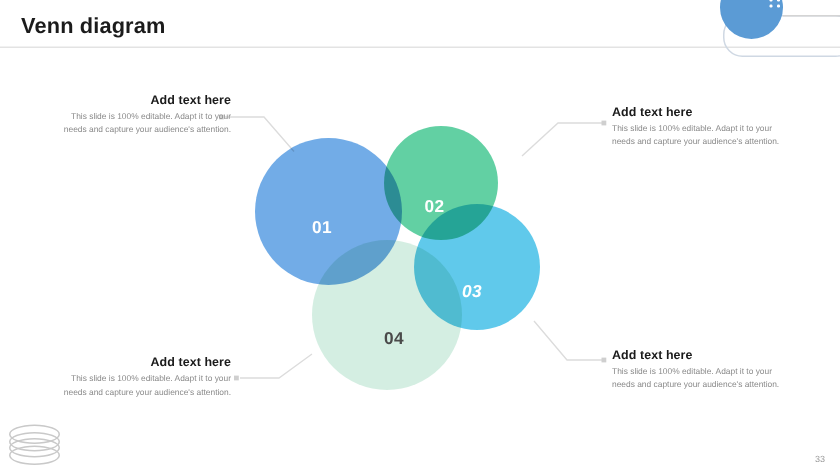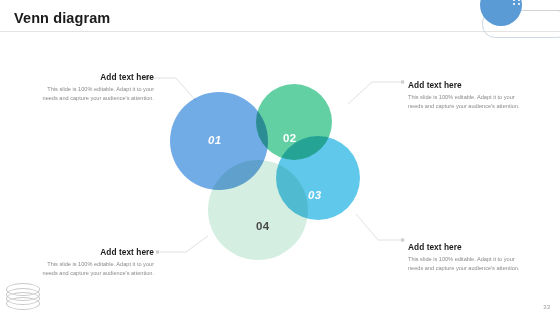--- a/index.html
+++ b/index.html
@@ -113,38 +113,37 @@
     mix-blend-mode: normal;
     position: absolute;
     margin-top: 16px;
   }
 
   #circle-01 { left: 2px;   top: 10px;  width: 98px;  height: 98px;  background: rgba(95,160,228,0.88); }
   #circle-02 { left: 88px;  top: 2px;   width: 76px;  height: 76px;  background: rgba(76,201,150,0.88); }
   #circle-03 { left: 108px; top: 54px;  width: 84px;  height: 84px;  background: rgba(74,193,232,0.88); }
   #circle-04 { left: 40px;  top: 78px;  width: 100px; height: 100px; background: rgba(204,235,221,0.85); }
 
-  #num-01 { left: 40px;  top: 36px;  color: #ffffff; font-style: italic; }
+  #num-01 { left: 40px;  top: 48px;  color: #ffffff; }
   #num-02 { left: 115px; top: 34px;  color: #ffffff; }
   #num-03 { left: 140px; top: 91px;  color: #ffffff; font-style: italic; }
   #num-04 { left: 88px;  top: 122px; color: #4a4a4a; }
 
   
   .connectors {
     position: absolute;
     left: 0; top: 0;
     width: 560px; height: 315px;
     pointer-events: none;
   }
 
   
   .txt {
     position: absolute;
     width: 120px;
-    margin-top: 11px;
   }
   .txt .head {
     font-size: 8.3px;
     font-weight: bold;
     color: #1b1b1b;
     margin-bottom: 2.5px;
     letter-spacing: 0.05px;
   }
   .txt .body {
     font-size: 5.6px;

